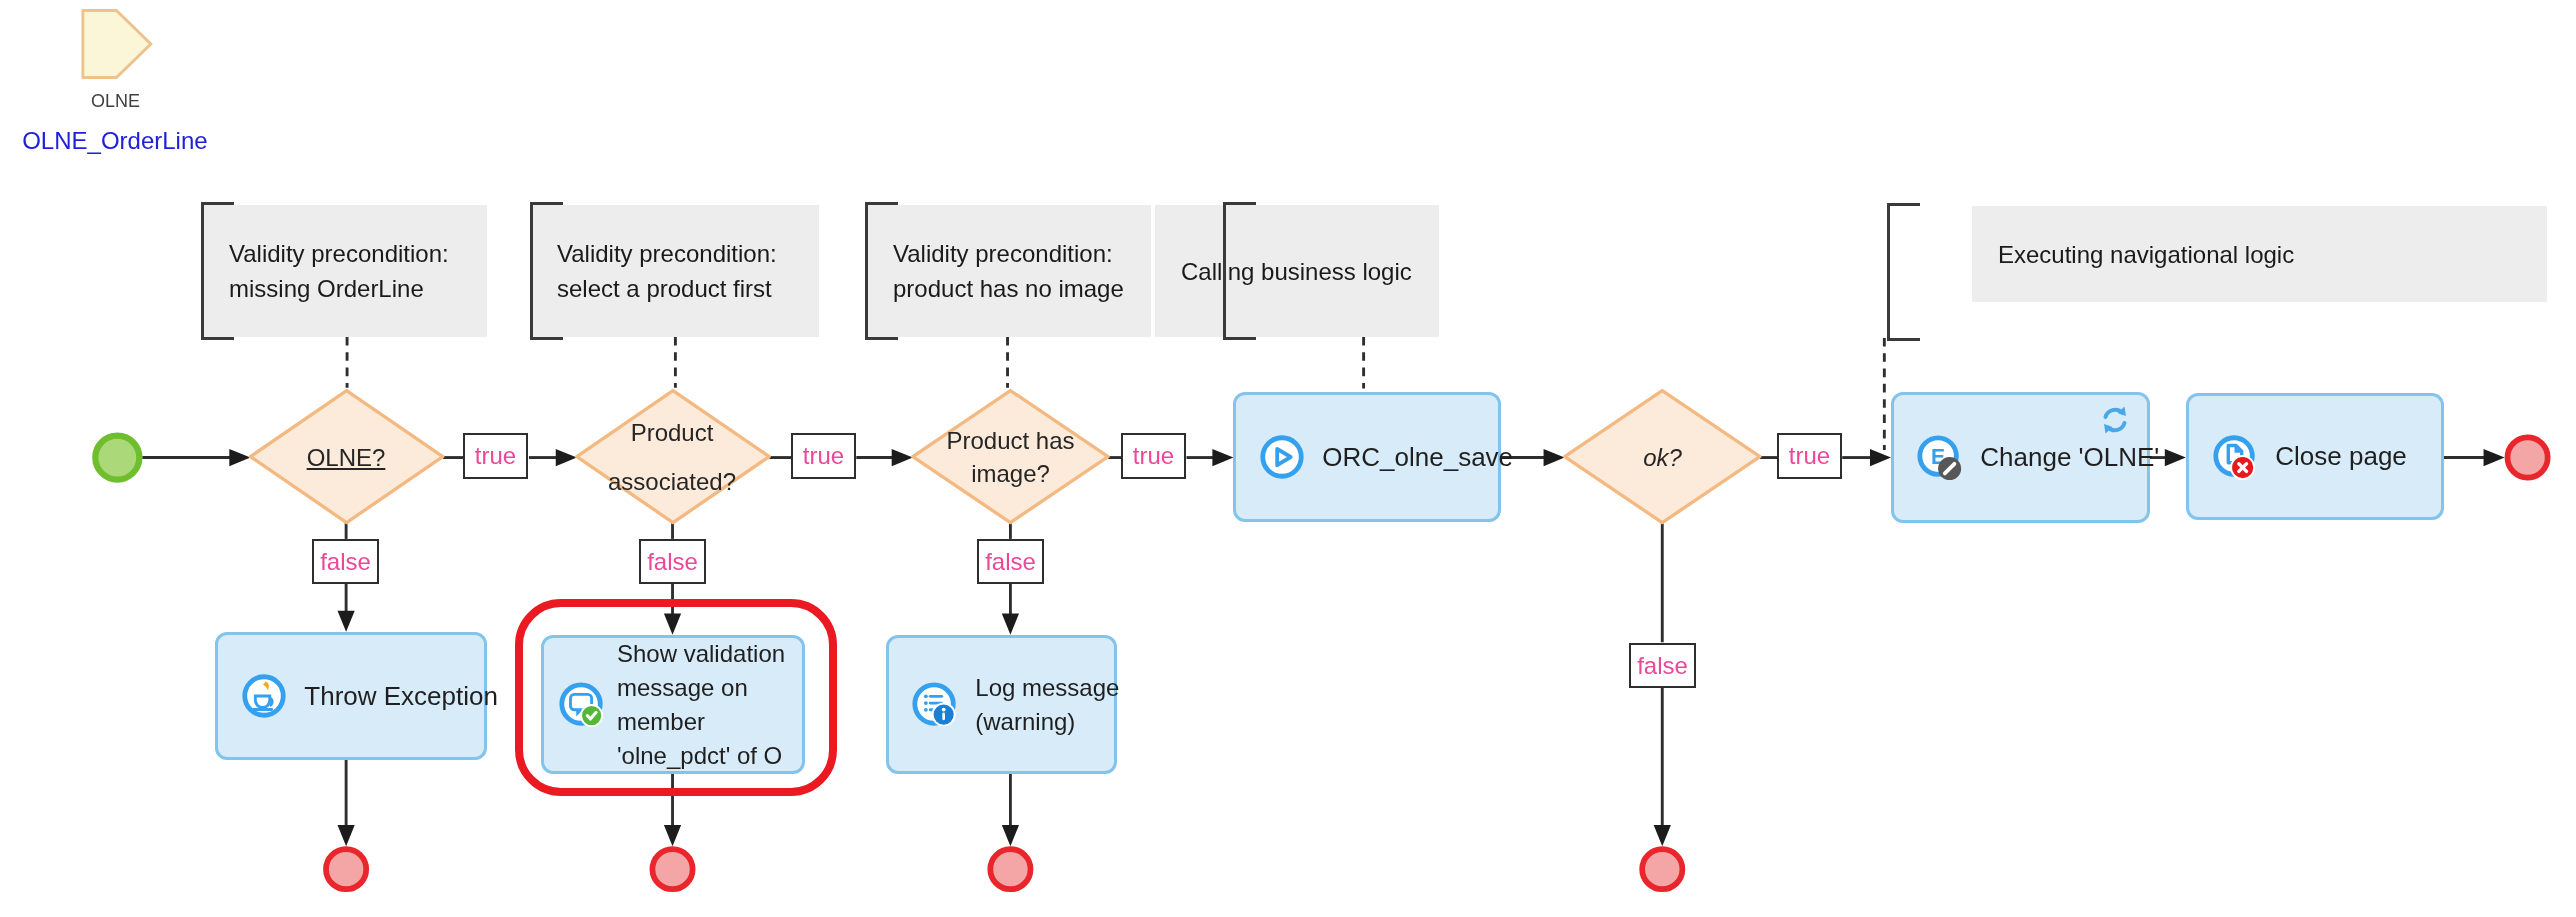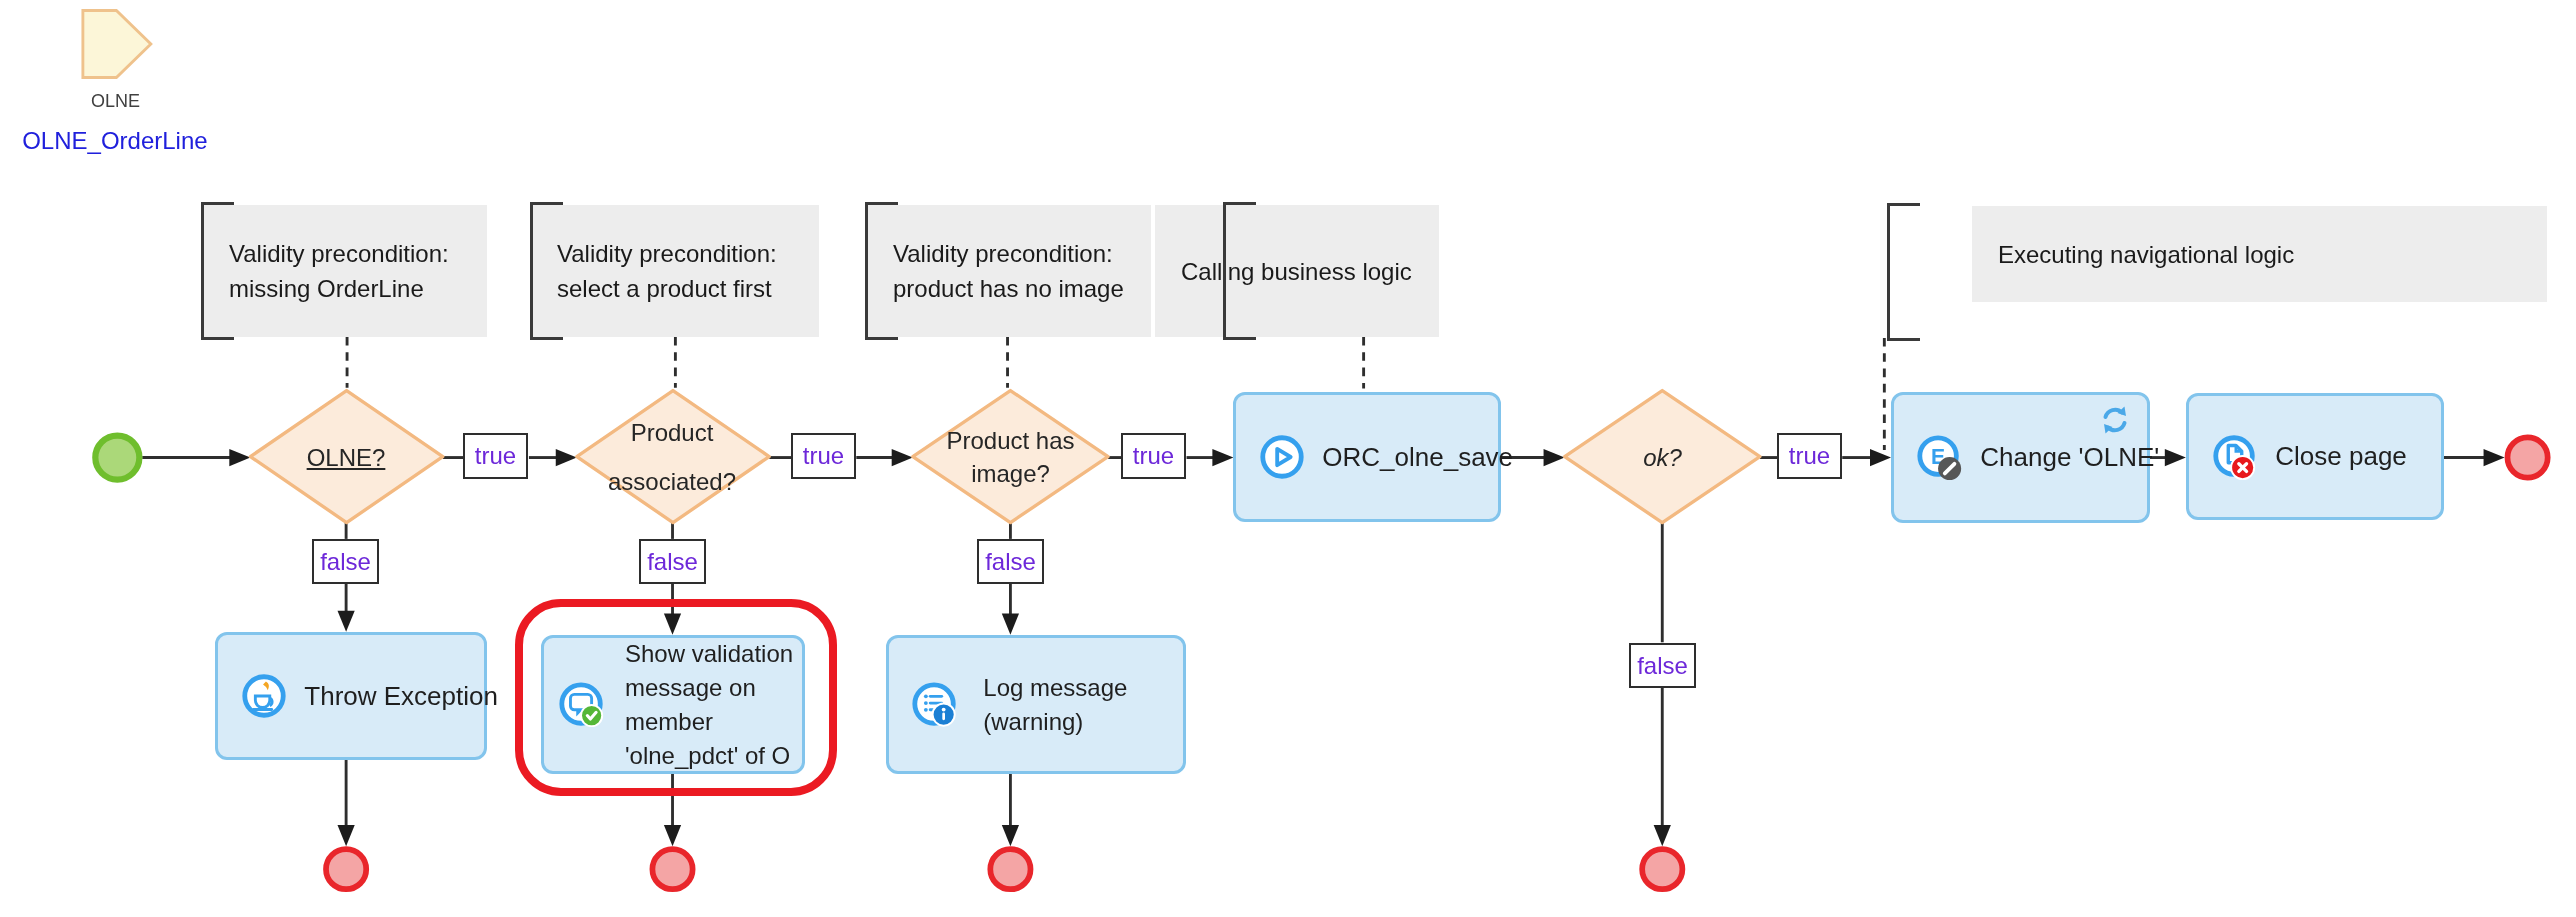--- a/index.html
+++ b/index.html
@@ -18,33 +18,33 @@
     border-left:3.8px solid #3a3a3a;border-top:3.8px solid #3a3a3a;border-bottom:3.8px solid #3a3a3a;
   }
   
   .node{
     position:absolute;background:#D8EBF8;border:3.8px solid #82C4EC;border-radius:12px;
     box-sizing:border-box;display:flex;align-items:center;padding-left:21px;gap:15.3px;
     font-size:26px;color:#1f1f1f;
   }
   .node .txt{white-space:nowrap;}
   .node .lines{display:flex;flex-direction:column;font-size:24px;line-height:34px;}
-  .node .lines span{white-space:nowrap;margin-left:8px;}
+  .node .lines span{white-space:nowrap;}
   .icon48{width:50px;height:50px;flex:0 0 50px;}
   .corner-icon{position:absolute;top:7.7px;right:15.3px;width:34px;height:34px;}
   
   .dlabel{
     position:absolute;display:flex;flex-direction:column;justify-content:center;align-items:center;
     font-size:24px;line-height:33px;color:#262626;text-align:center;
   }
   .dlabel span{white-space:nowrap;}
   
   .elabel{
     position:absolute;background:#ffffff;border:2.9px solid #2e2e2e;box-sizing:border-box;
-    display:flex;align-items:center;justify-content:center;font-size:24px;color:#6d28d9;
+    display:flex;align-items:center;justify-content:center;font-size:24px;color:#ec4899;
   }
   
   .highlight{
     position:absolute;border:8.6px solid #EB1A22;border-radius:46px;box-sizing:border-box;background:transparent;
   }
   
   .flag-label{position:absolute;font-size:18px;color:#404040;text-align:center;}
   .flag-link{position:absolute;font-size:24px;color:#2020DC;text-align:center;}
 </style>
 </head>
@@ -235,21 +235,21 @@
     </svg>
     <div class="lines">
       <span>Show validation</span>
       <span>message on</span>
       <span>member</span>
       <span>'olne_pdct' of O</span>
     </div>
   </div>
   <div class="highlight" style="left:515px;top:599px;width:322px;height:197px;"></div>
 
-  <div class="node" style="left:886px;top:635px;width:300px;height:139px;">
+  <div class="node" style="left:886px;top:635px;width:231px;height:139px;">
     <svg class="icon48" viewBox="0 0 52 52">
       <circle cx="25" cy="25" r="20" fill="#fff" stroke="#35A0EE" stroke-width="5"></circle>
       <circle cx="16.5" cy="17" r="2" fill="#35A0EE"></circle>
         <line x1="21" y1="17" x2="33" y2="17" stroke="#35A0EE" stroke-width="3" stroke-linecap="round"></line>
       <circle cx="16.5" cy="24" r="2" fill="#35A0EE"></circle>
         <line x1="21" y1="24" x2="33" y2="24" stroke="#35A0EE" stroke-width="3" stroke-linecap="round"></line>
       <circle cx="16.5" cy="31" r="2" fill="#35A0EE"></circle>
         <line x1="21" y1="31" x2="27" y2="31" stroke="#35A0EE" stroke-width="3" stroke-linecap="round"></line>
       <circle cx="35" cy="36" r="11.5" fill="#1B7FD4" stroke="#fff" stroke-width="2"></circle>
       <circle cx="35" cy="30.8" r="2" fill="#fff"></circle>

